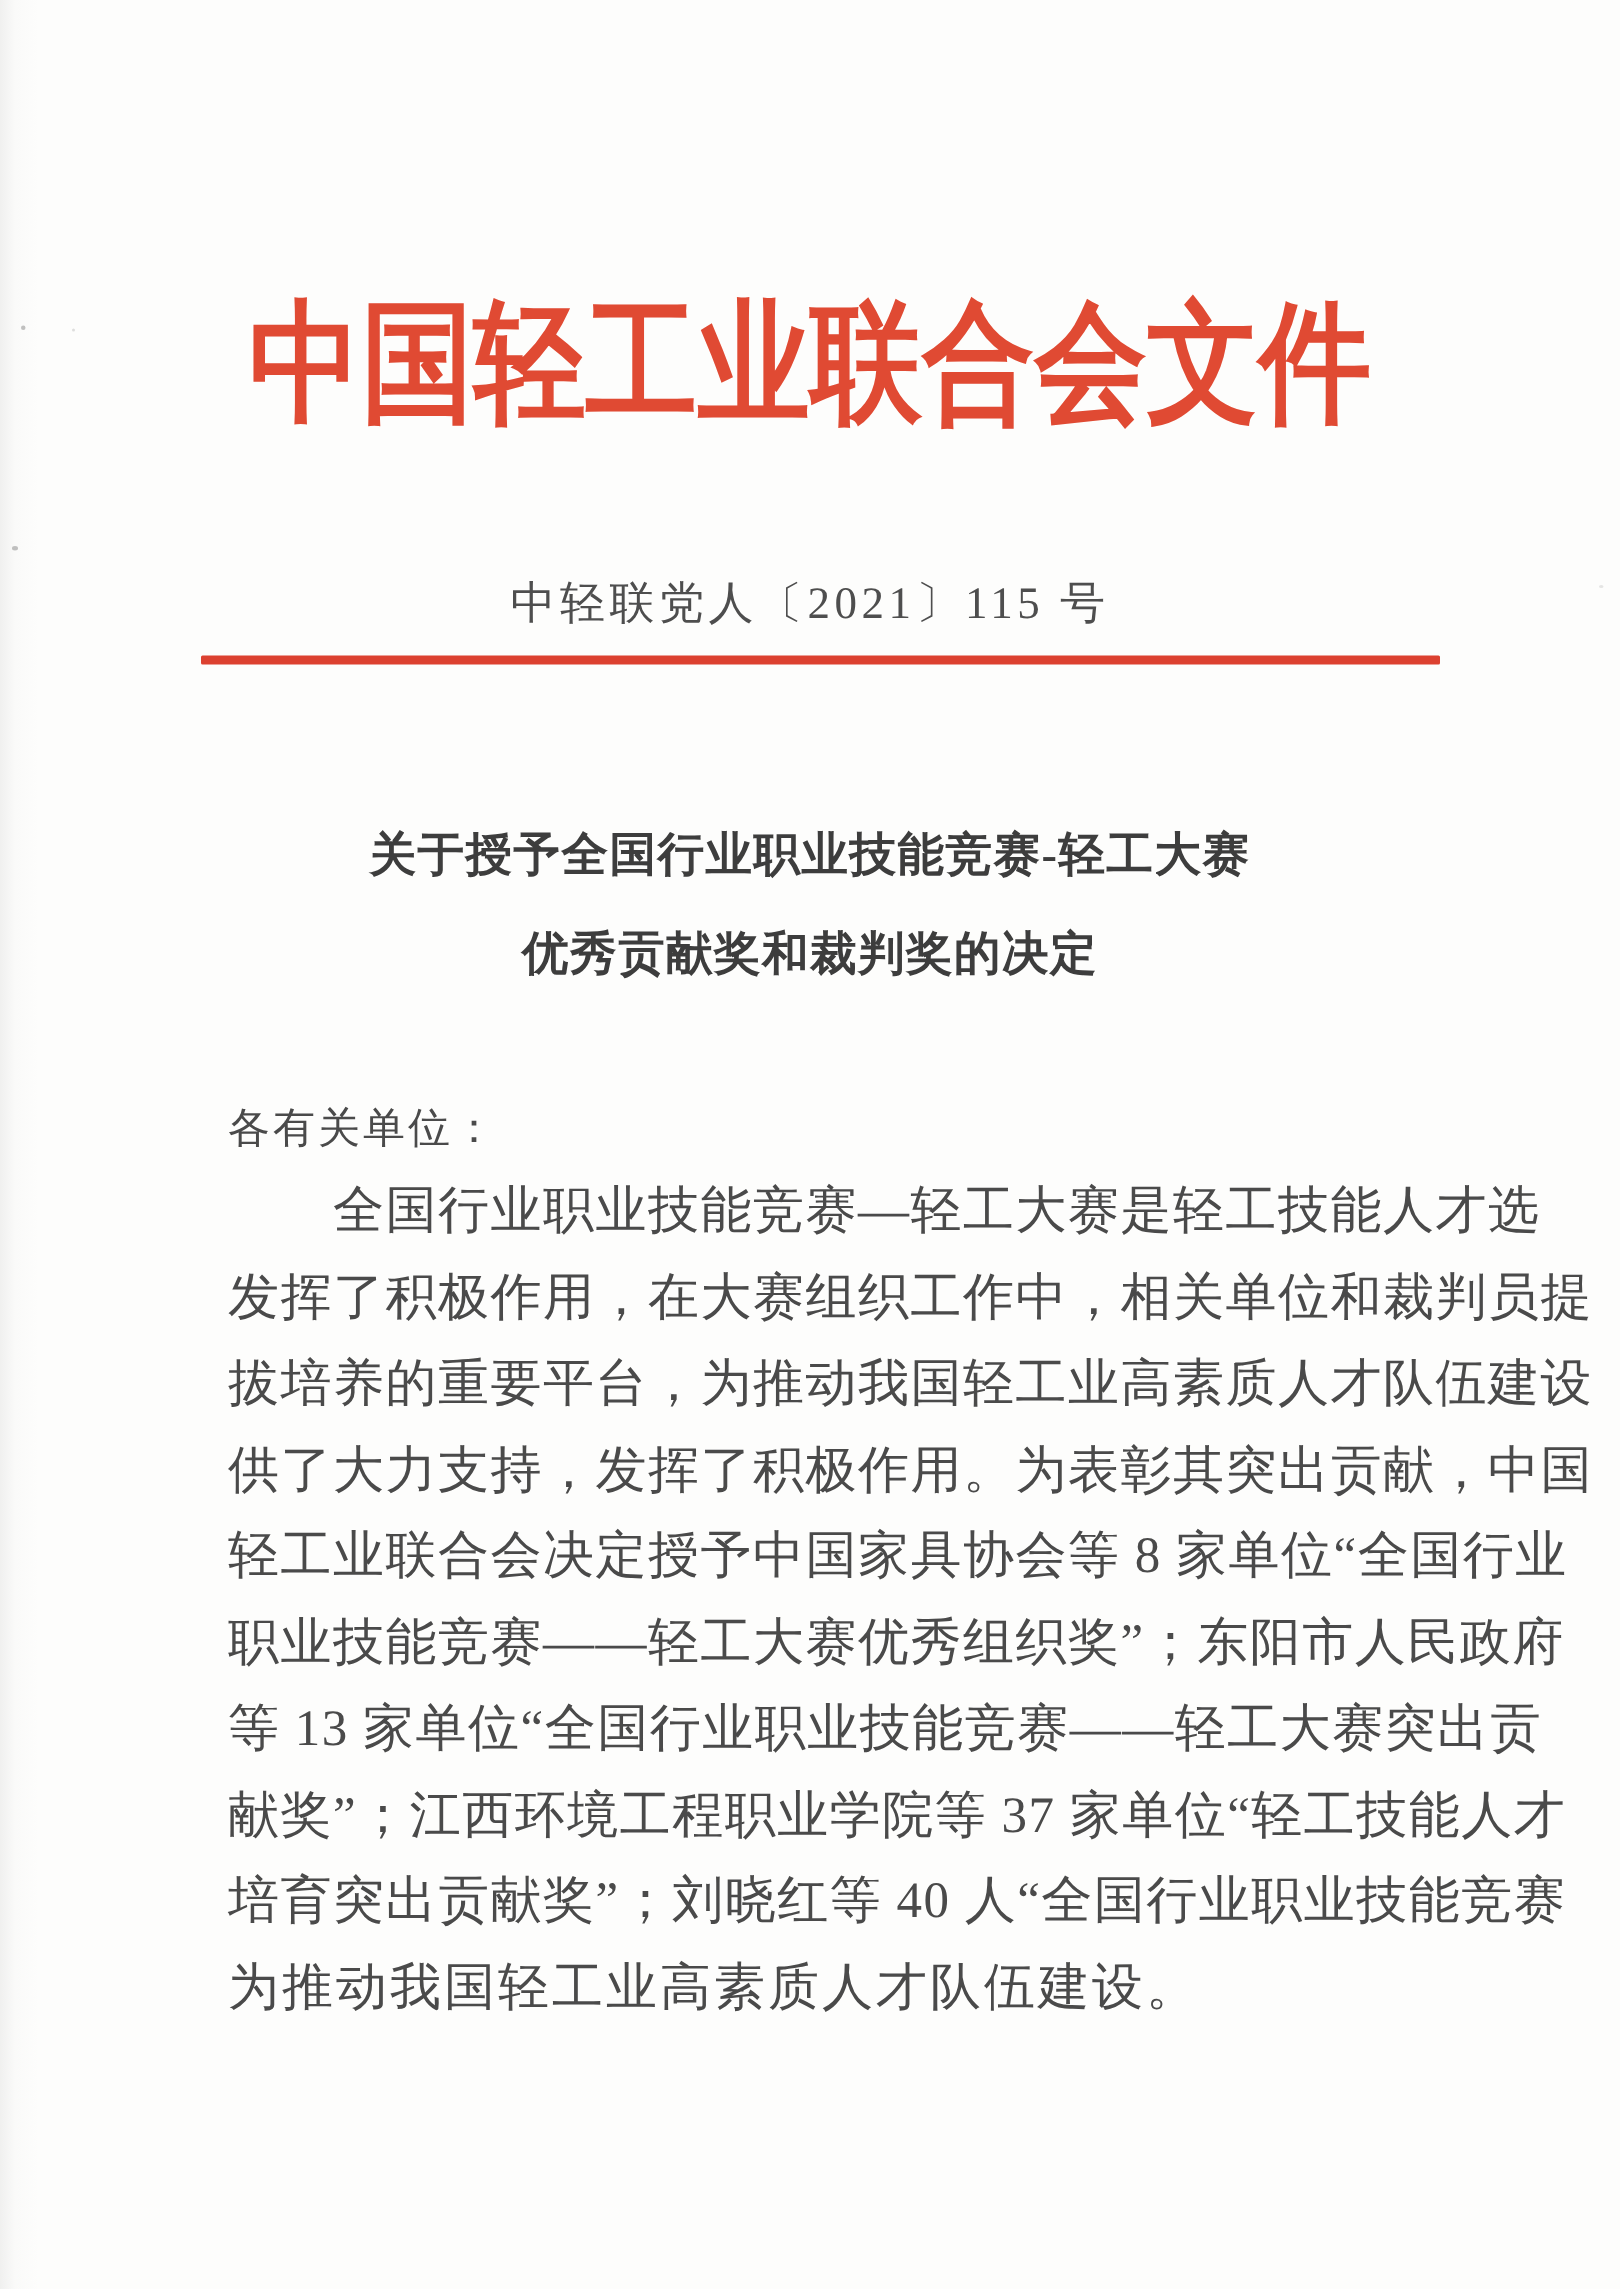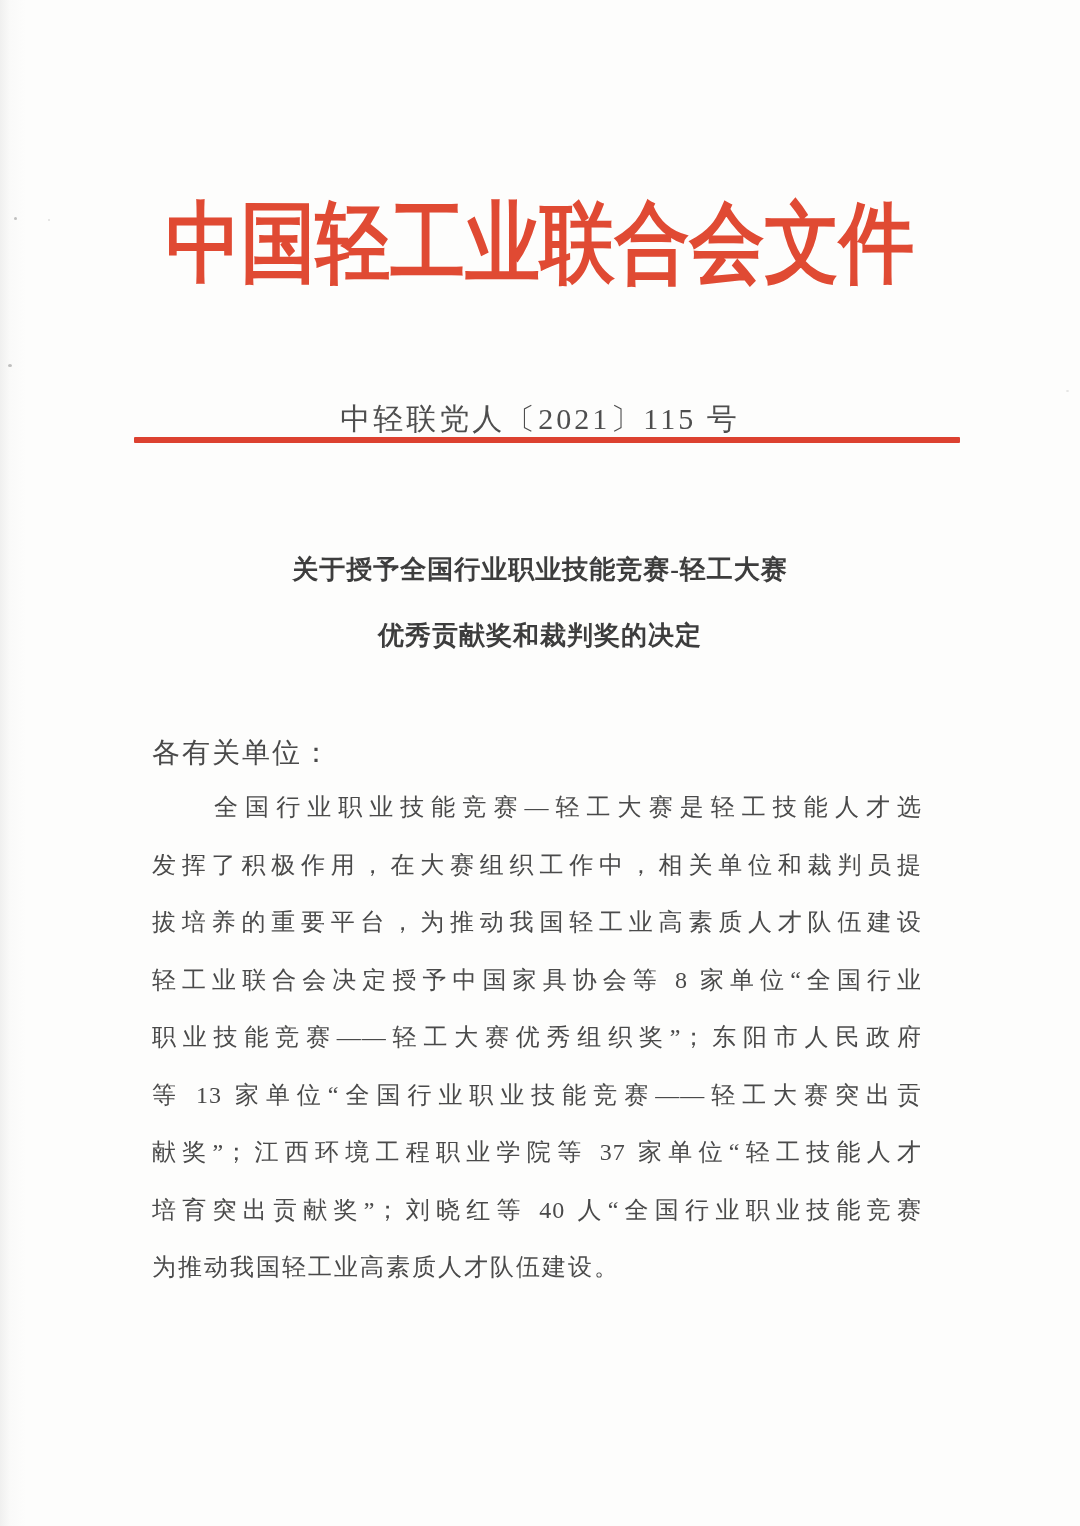--- a/index.html
+++ b/index.html
@@ -35,21 +35,21 @@
     font-size: 88px;
     font-weight: 700;
     line-height: 1.05;
     white-space: nowrap;
     transform: scaleX(0.85);
     transform-origin: 50% 50%;
     letter-spacing: 0px;
   }
   .doc-number {
     position: absolute;
-    top: 399px;
+    top: 382px;
     left: 0; right: 0;
     text-align: center;
     color: #4e4e4e;
     font-size: 30px;
     letter-spacing: 3px;
   }
   .red-divider {
     position: absolute;
     top: 437px;
     left: 134px;
@@ -58,40 +58,40 @@
     background: var(--divider-red);
     border-radius: 1px;
   }
   .doc-title {
     position: absolute;
     top: 537px;
     left: 0; right: 0;
     text-align: center;
     color: var(--title-text);
     font-weight: 700;
-    font-size: 26px;
+    font-size: 31px;
     line-height: 66px;
     letter-spacing: 1px;
   }
   .salutation {
     position: absolute;
     top: 733px;
     left: 152px;
     color: var(--body-text);
     font-size: 28px;
     line-height: 40px;
     letter-spacing: 2px;
   }
   .body-paragraph {
     position: absolute;
     top: 779px;
     left: 152px;
     width: 770px;
     color: var(--body-text);
-    font-size: 24px;
+    font-size: 34px;
   }
   .para-line {
     line-height: 57.5px;
     height: 57.5px;
     text-align: justify;
     text-align-last: justify;
     white-space: nowrap;
     letter-spacing: 1px;
   }
   .para-line:last-child {
@@ -123,20 +123,21 @@
     <div>关于授予全国行业职业技能竞赛-轻工大赛</div>
     <div>优秀贡献奖和裁判奖的决定</div>
   </div>
 
   <div class="salutation">各有关单位：</div>
 
   <div class="body-paragraph">
       <div class="para-line">　　全国行业职业技能竞赛—轻工大赛是轻工技能人才选</div>
       <div class="para-line">发挥了积极作用，在大赛组织工作中，相关单位和裁判员提</div>
       <div class="para-line">拔培养的重要平台，为推动我国轻工业高素质人才队伍建设</div>
+      <div class="para-line">供了大力支持，发挥了积极作用。为表彰其突出贡献，中国</div>
       <div class="para-line">轻工业联合会决定授予中国家具协会等 8 家单位“全国行业</div>
       <div class="para-line">职业技能竞赛——轻工大赛优秀组织奖”；东阳市人民政府</div>
       <div class="para-line">等 13 家单位“全国行业职业技能竞赛——轻工大赛突出贡</div>
       <div class="para-line">献奖”；江西环境工程职业学院等 37 家单位“轻工技能人才</div>
       <div class="para-line">培育突出贡献奖”；刘晓红等 40 人“全国行业职业技能竞赛</div>
       <div class="para-line">为推动我国轻工业高素质人才队伍建设。</div>
     </div>
 
   <div class="scan-speck speck-1"></div>
   <div class="scan-speck speck-2"></div>

